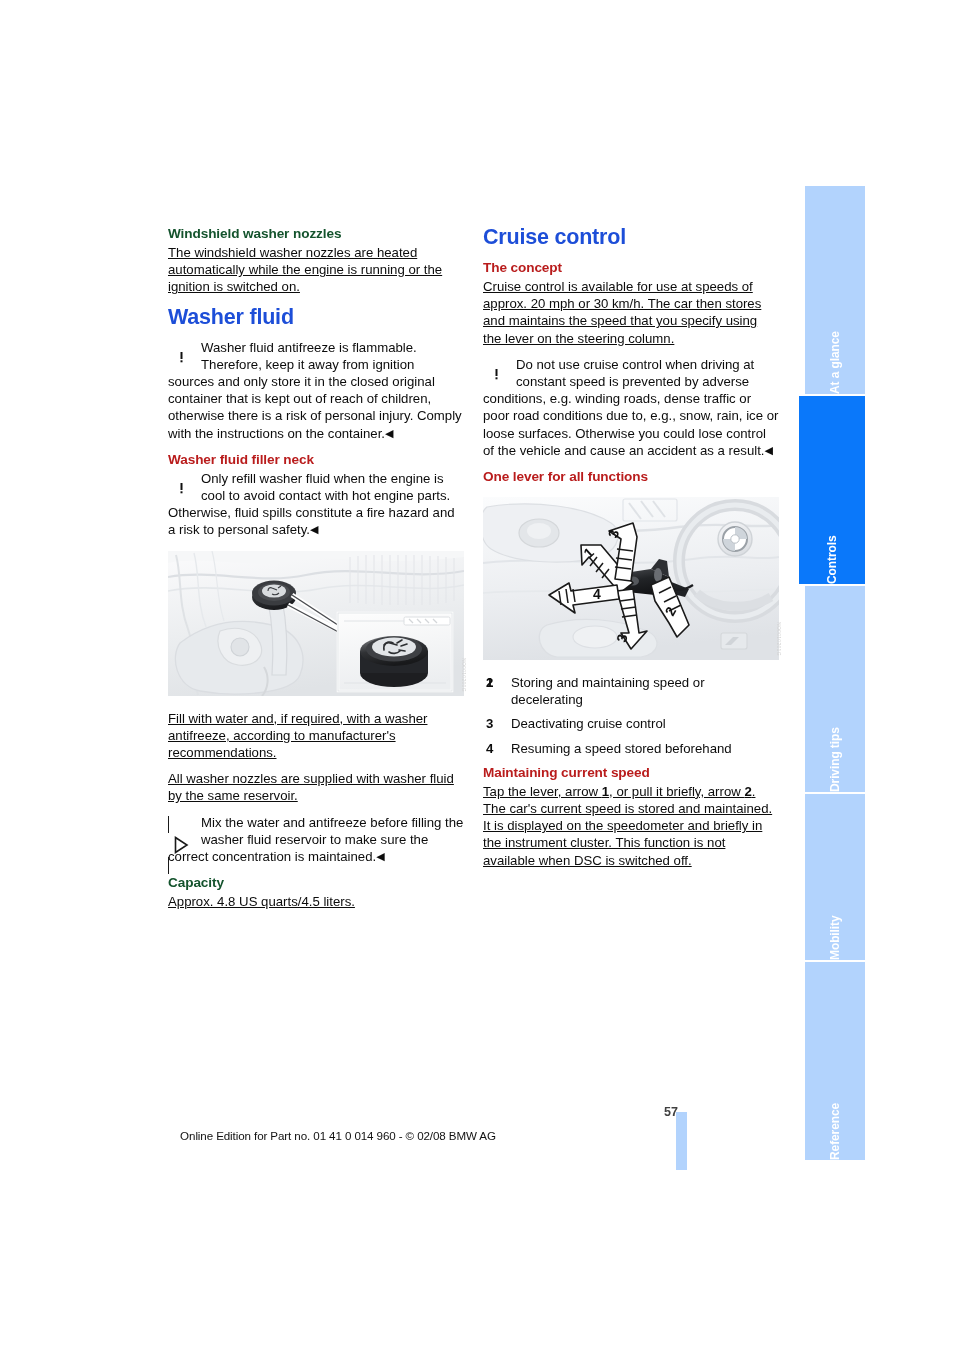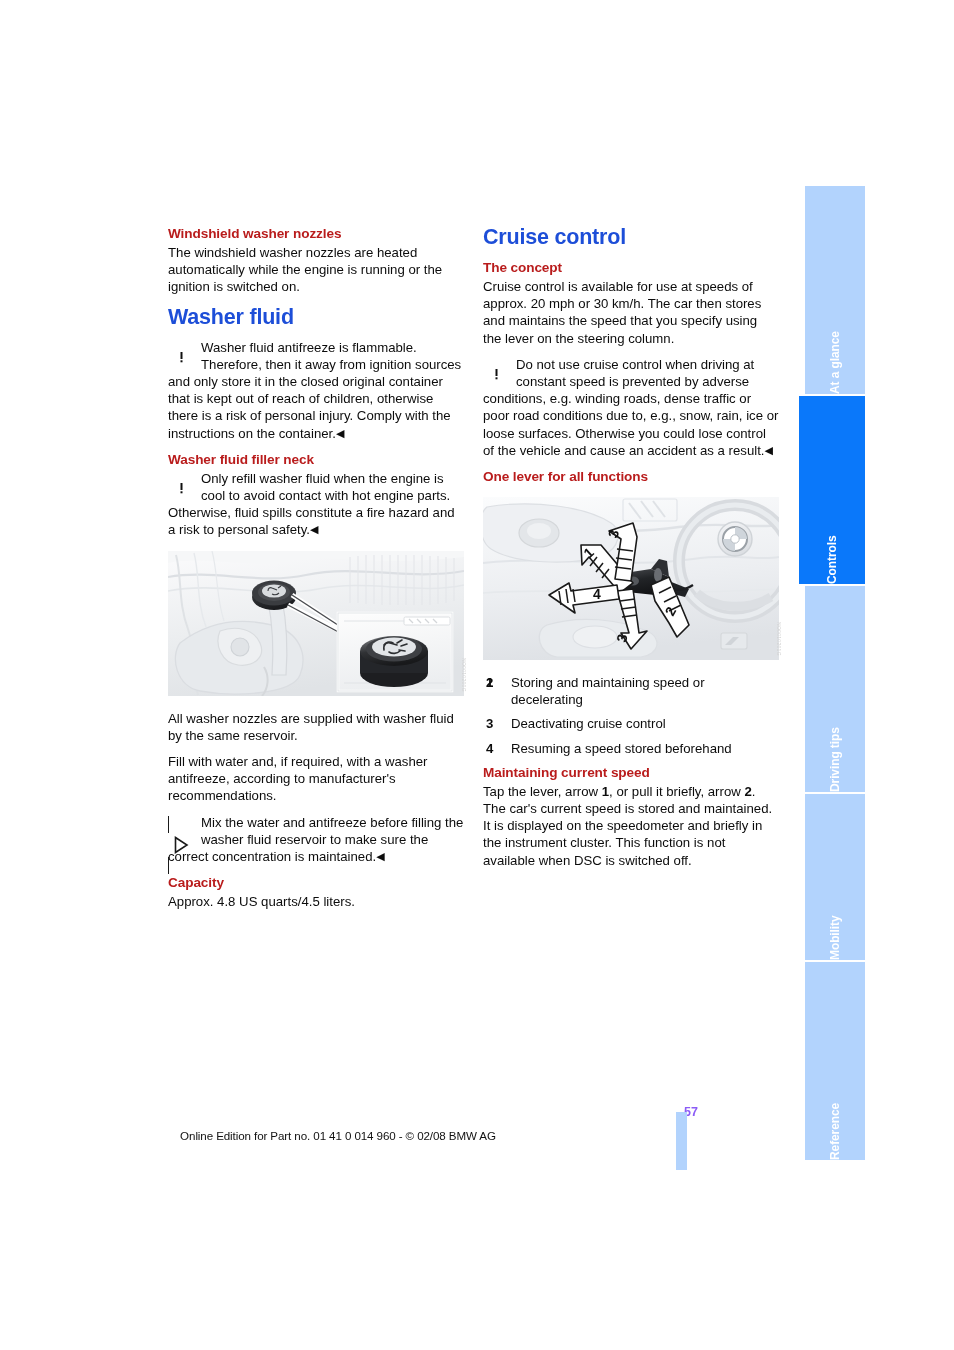--- a/index.html
+++ b/index.html
@@ -46,27 +46,28 @@
   }
   h2.sub {
     font-size: 13.6px;
     line-height: 17px;
     font-weight: bold;
     color: #b91c1c;
     margin: 0 0 2px 0;
     letter-spacing: -0.1px;
   }
   h2.sub.light {
-    color: #b91c1c;
+    color: #14532d;
   }
   .gap-before-h1 { margin-top: 30px; }
   .gap-before-h2 { margin-top: 21px; }
 
   p {
     margin: 0 0 9px 0;
+    text-decoration: underline;
   }
 
   
   .notice {
     position: relative;
     margin: 0 0 9px 0;
   }
   .notice .ico {
     float: left;
     width: 27px;
@@ -194,22 +195,21 @@
 
   
   .footer-pageno {
     position: absolute;
     left: 0;
     top: 1105px;
     width: 678px;
     text-align: right;
     font-size: 12.5px;
     font-weight: bold;
-    color: #8b5cf6;
-    padding-left: 20px;
+    color: #404040;
   }
   .footer-bar {
     position: absolute;
     left: 676px;
     top: 1112px;
     width: 11px;
     height: 58px;
     background: #b2d3fd;
   }
   .footer-note {
@@ -238,21 +238,21 @@
     <div class="notice">
       <span class="ico">
         <span class="icon-warning">
           <svg width="27" height="27" viewBox="0 0 27 27">
             <polygon points="13.5,4.2 24.2,22.6 2.8,22.6" fill="#ffffff"></polygon>
             <rect x="12.5" y="11" width="2" height="7" fill="#101010"></rect>
             <rect x="12.5" y="19.3" width="2" height="2" fill="#101010"></rect>
           </svg>
         </span>
       </span>
-      <span class="body">Washer fluid antifreeze is flammable. Therefore, then it away from ignition sources and only store it in the closed original container that is kept out of reach of children, otherwise there is a risk of personal injury. Comply with the instructions on the container.</span><span class="endmark">◀</span>
+      <span class="body">Washer fluid antifreeze is flammable. Therefore, keep it away from ignition sources and only store it in the closed original container that is kept out of reach of children, otherwise there is a risk of personal injury. Comply with the instructions on the container.</span><span class="endmark">◀</span>
     </div>
 
     <h2 class="sub gap-before-h2">Washer fluid filler neck</h2>
 
     <div class="notice">
       <span class="ico">
         <span class="icon-warning">
           <svg width="27" height="27" viewBox="0 0 27 27">
             <polygon points="13.5,4.2 24.2,22.6 2.8,22.6" fill="#ffffff"></polygon>
             <rect x="12.5" y="11" width="2" height="7" fill="#101010"></rect>
@@ -360,22 +360,22 @@
             <path d="M216,99 c-1,-5 2,-8 6,-7 l7,2"></path>
             <path d="M221,101 c3,2 8,2 11,-1"></path>
             <path d="M229,92 l5,-3 M233,95 l6,-2 M231,99 l6,1"></path>
             <path d="M216,94 c2,-3 6,-4 9,-2"></path>
           </g>
         </svg>
       </div>
       <span class="fig-caption-vert">NO0010200G</span>
     </div>
 
+    <p>Fill with water and, if required, with a washer antifreeze, according to manufacturer's recommendations.</p>
     <p>All washer nozzles are supplied with washer fluid by the same reservoir.</p>
-    <p>Fill with water and, if required, with a washer antifreeze, according to manufacturer's recommendations.</p>
 
     <div class="notice">
       <span class="ico">
         <span class="icon-note">
           <svg width="24" height="24" viewBox="0 0 24 24">
             <polygon points="7.5,4.5 19,12 7.5,19.5" fill="none" stroke="#1a1a1a" stroke-width="1.6"></polygon>
           </svg>
         </span>
       </span>
       <span class="body">Mix the water and antifreeze before filling the washer fluid reservoir to make sure the correct concentration is maintained.</span><span class="endmark">◀</span>

